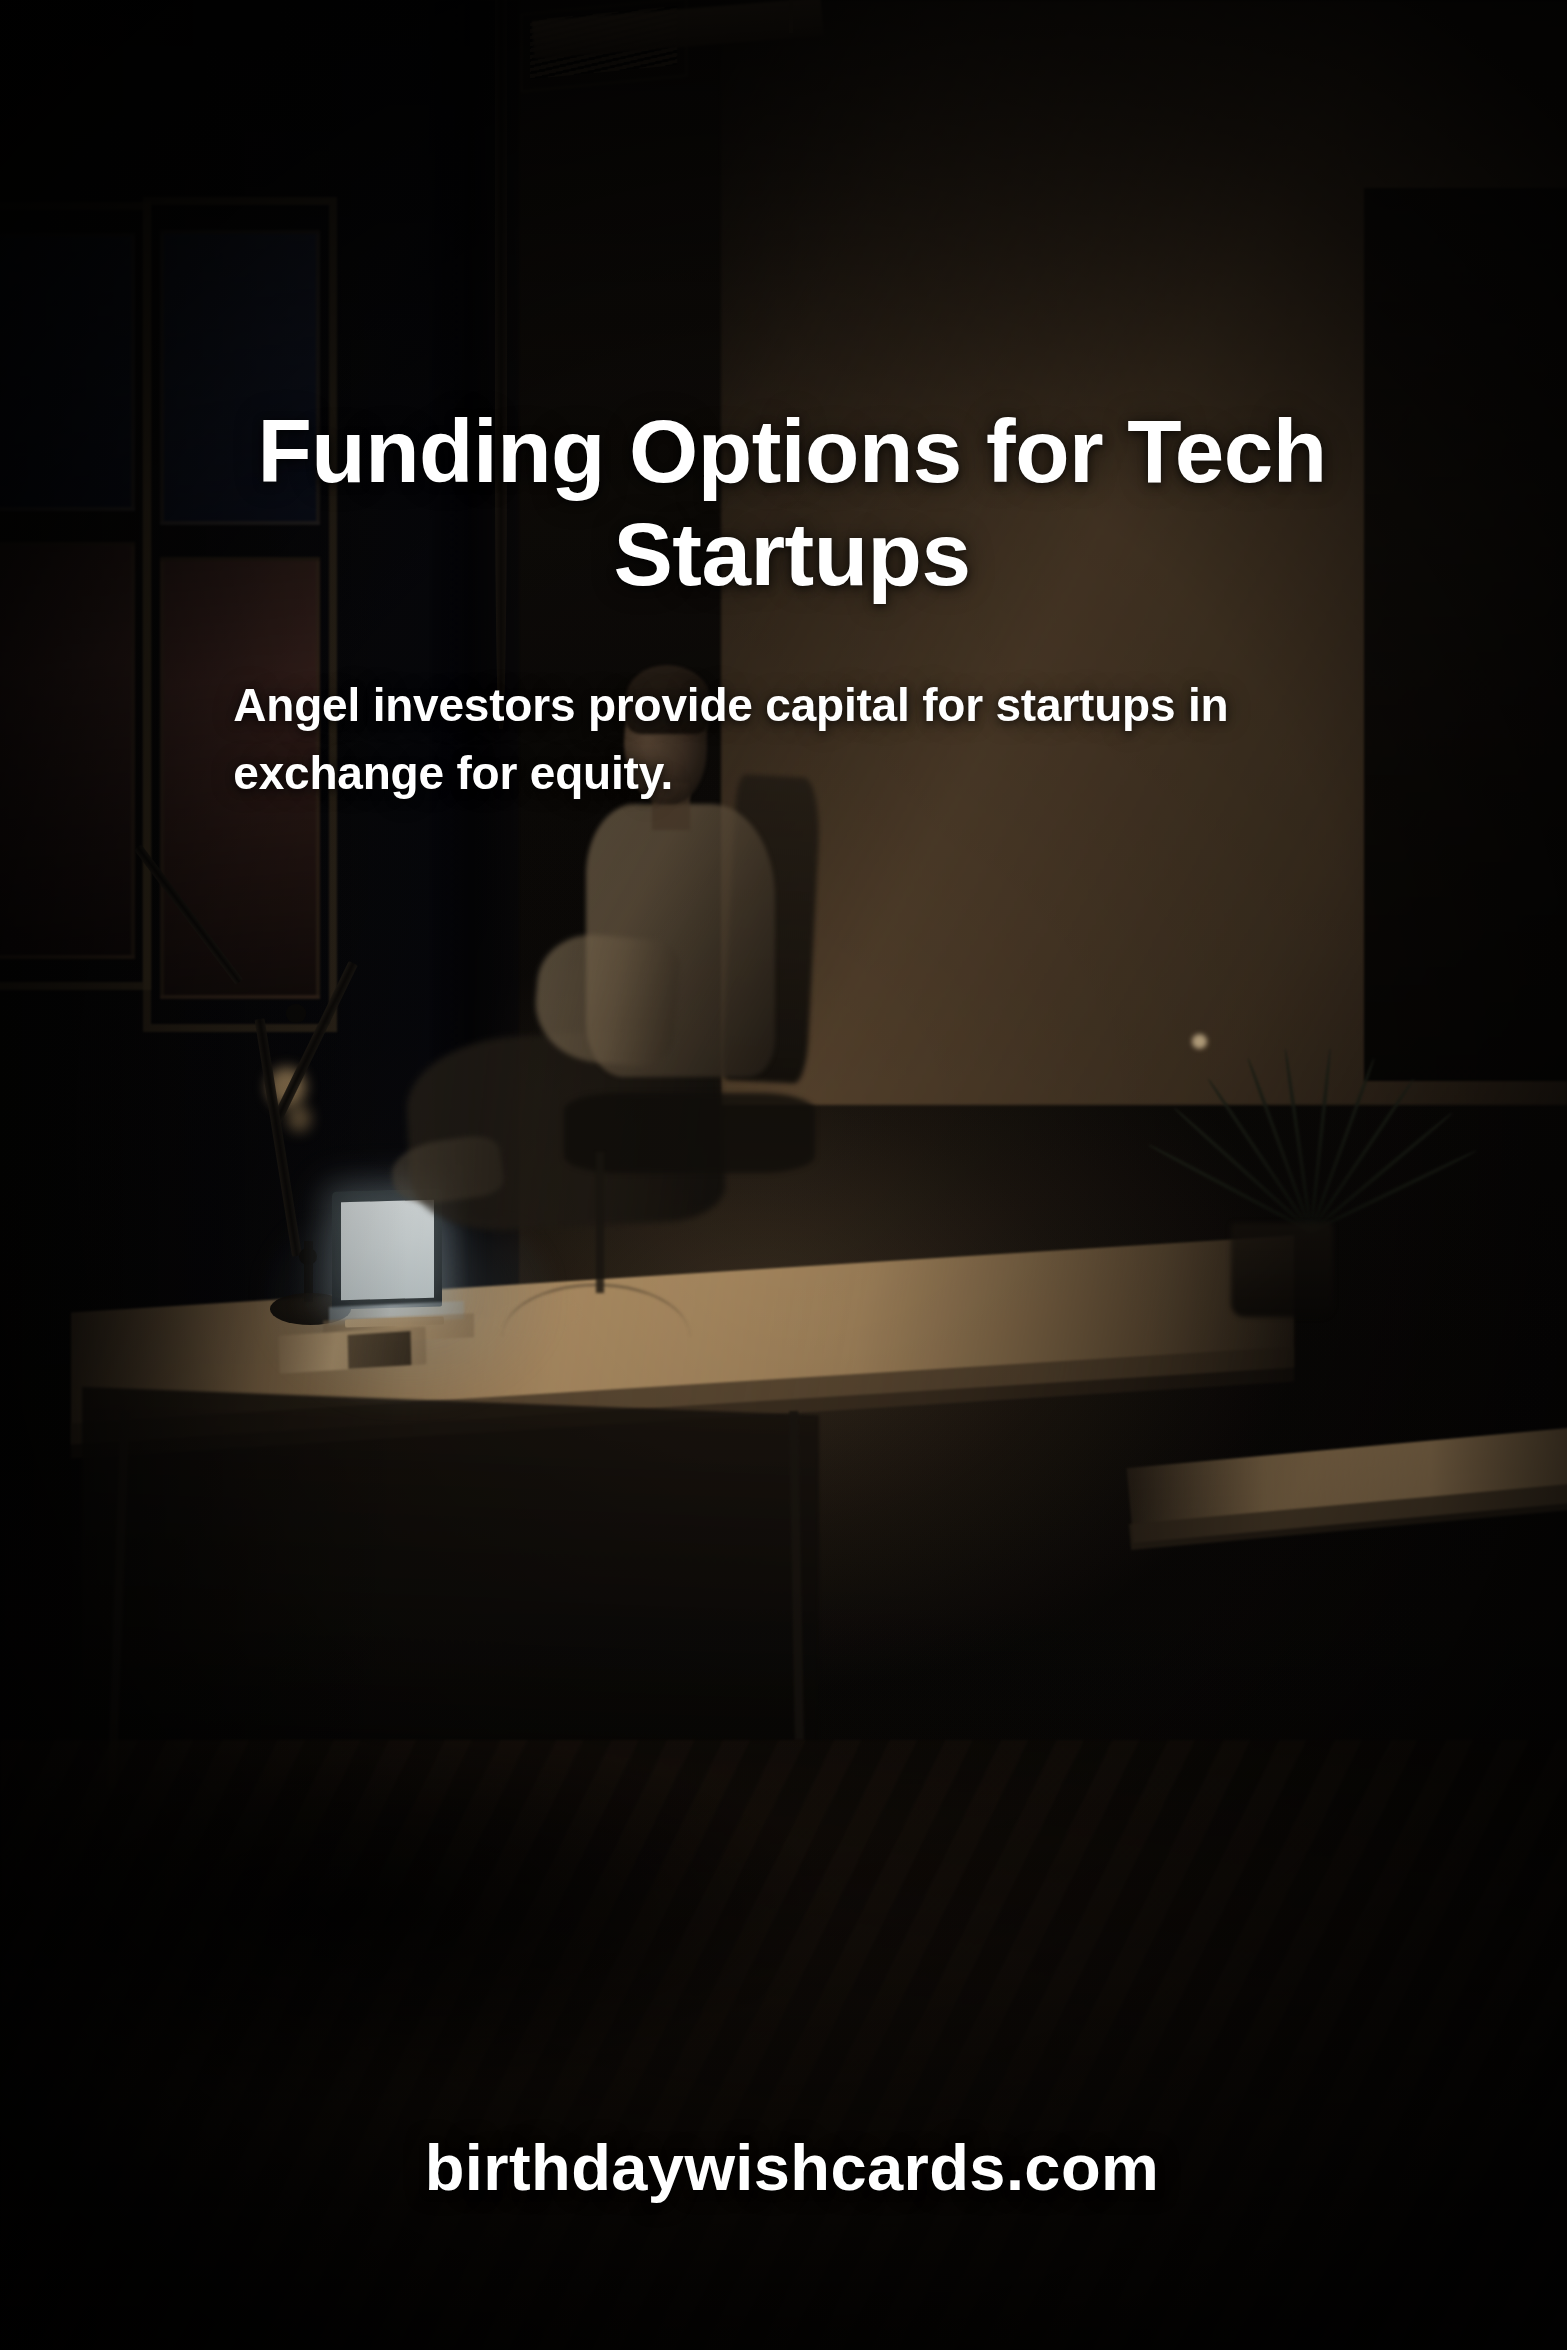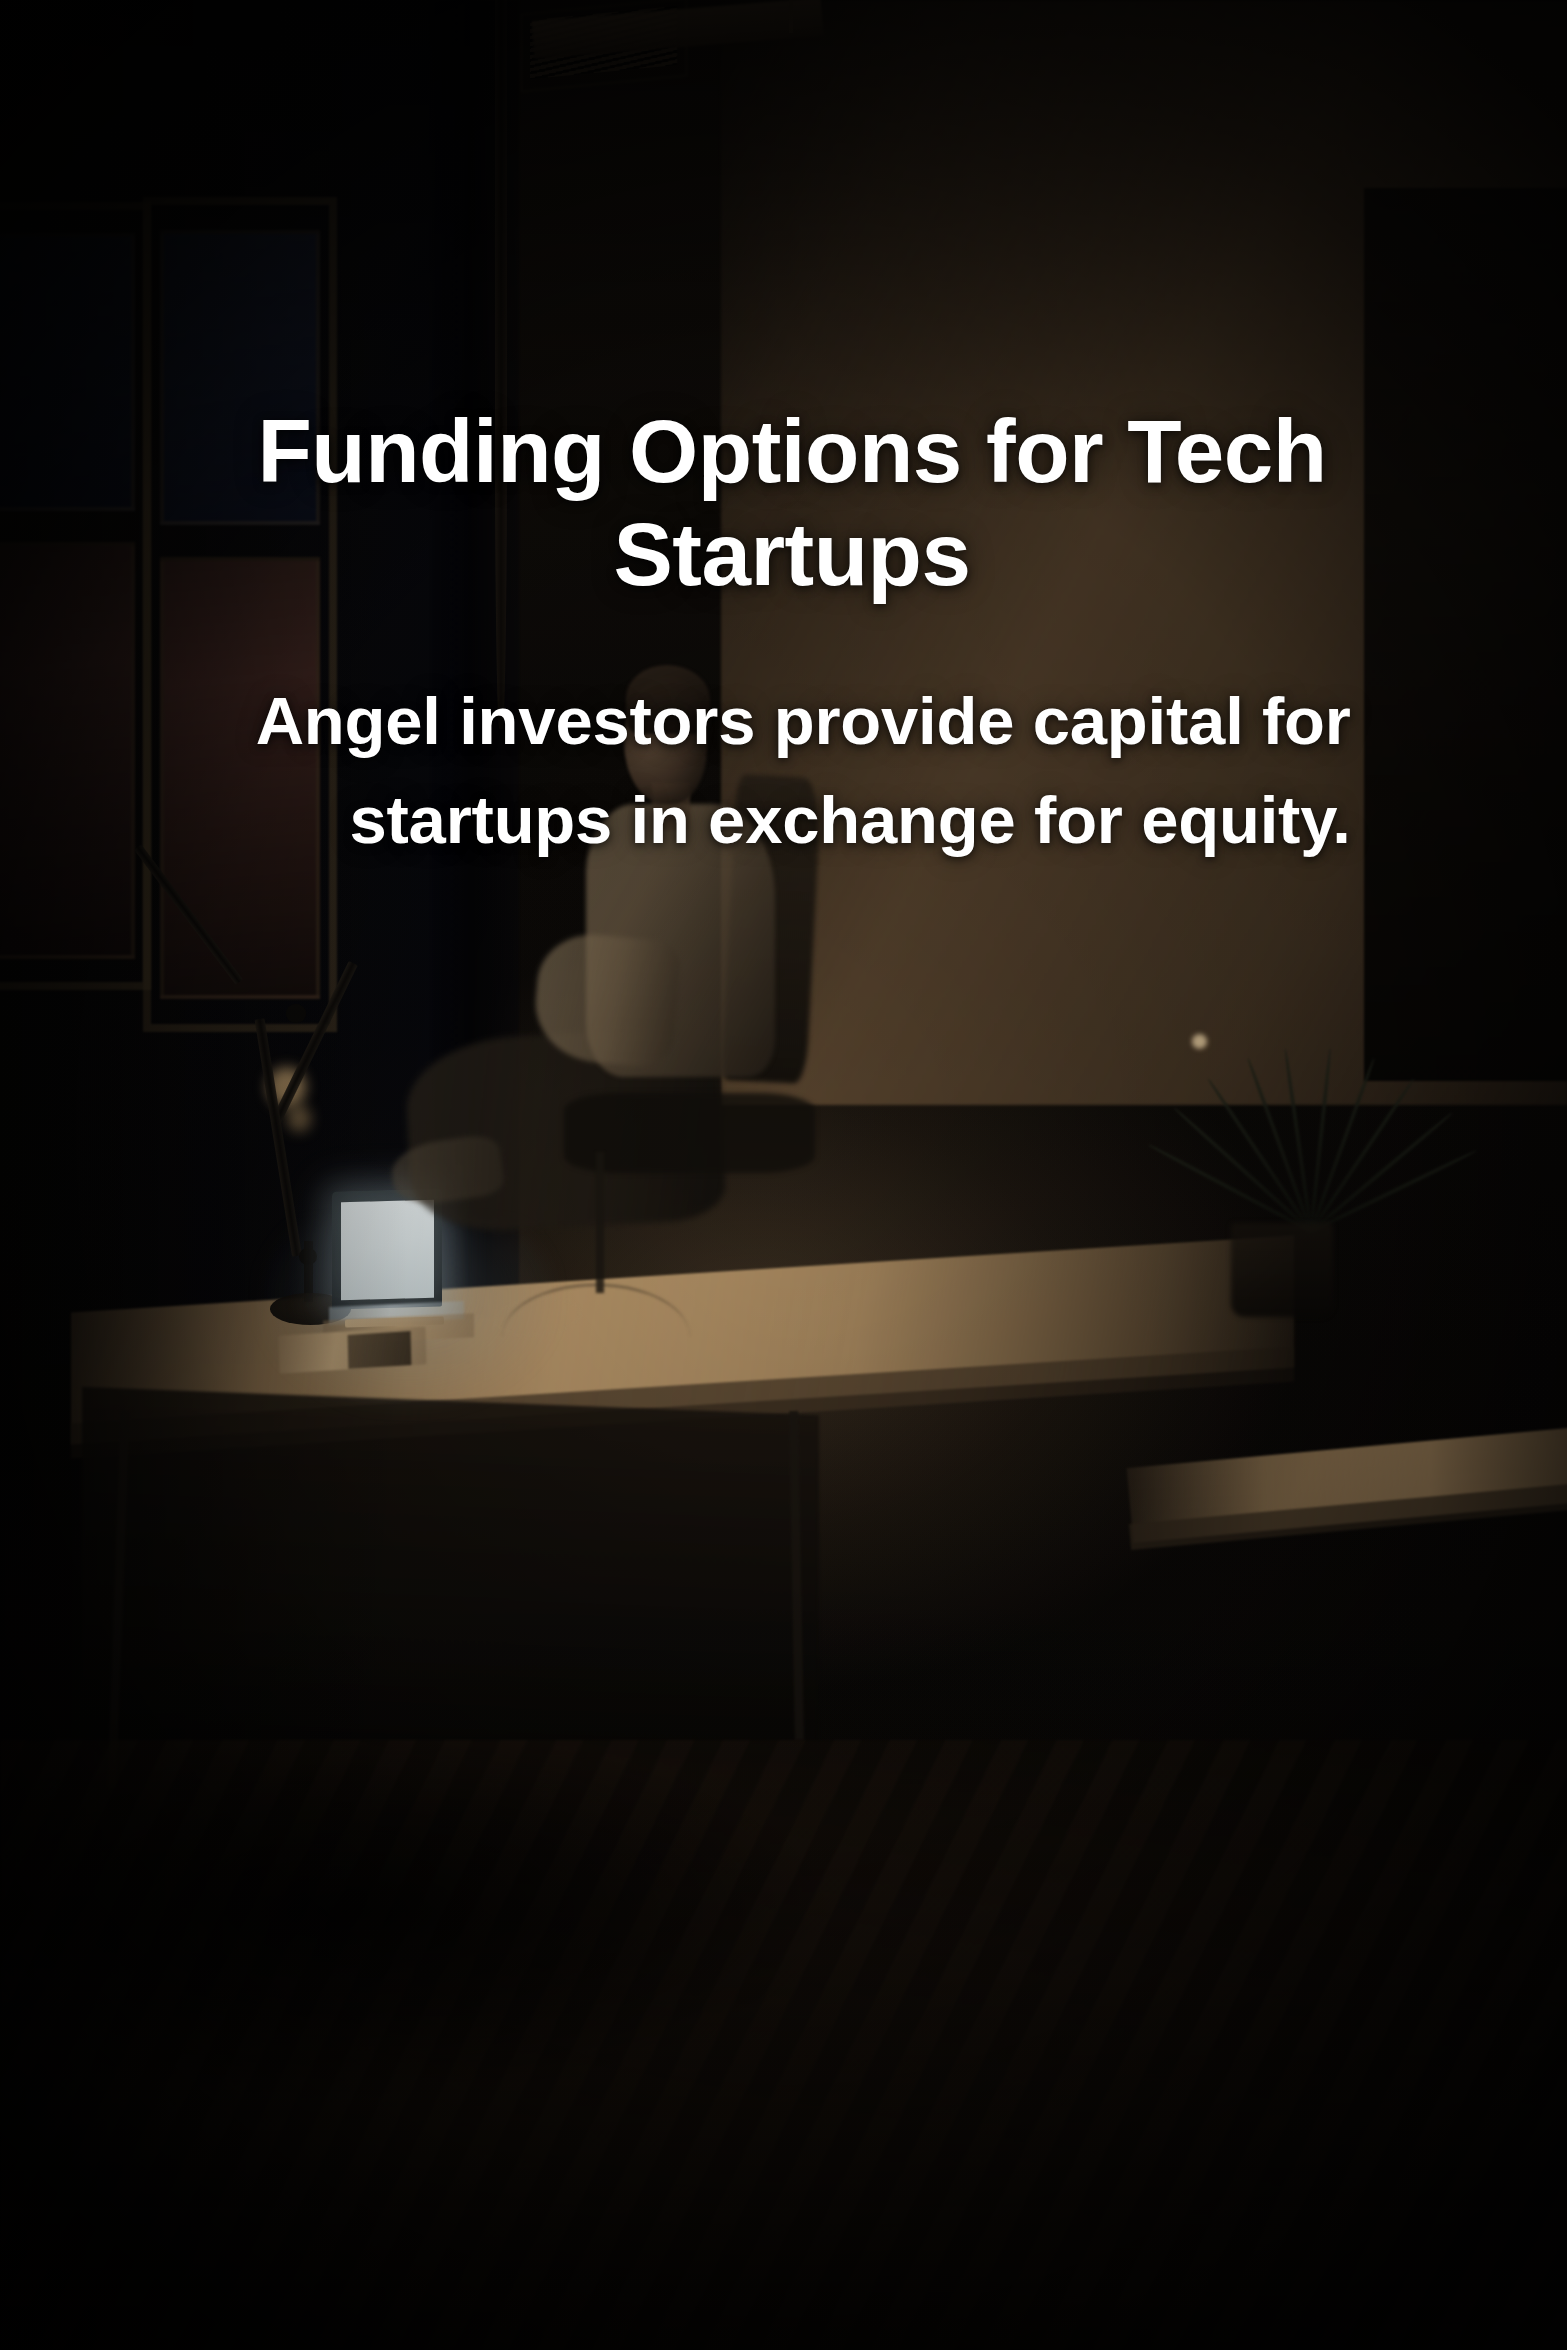--- a/index.html
+++ b/index.html
@@ -740,25 +740,25 @@
       0 1.8px 9.2px rgba(0,0,0,0.72),
       0 0 27.5px rgba(0,0,0,0.46);
   }
 
   .subtitle {
     position: absolute;
     left: 14%;
     top: 28.6%;
     width: 72%;
     margin: 0;
-    text-align: right;
+    text-align: left;
     color: #ffffff;
     font-family: "Liberation Sans", sans-serif;
     font-weight: bold;
-    font-size: 67px;
+    font-size: 46px;
     line-height: 1.47;
     letter-spacing: -0.2px;
     text-shadow:
       0 1.8px 8.3px rgba(0,0,0,0.70),
       0 0 24px rgba(0,0,0,0.42);
   }
 
   .footer-url {
     position: absolute;
     left: 0;
@@ -872,16 +872,17 @@
     <div class="dim-left"></div>
     <div class="dim-bottom"></div>
     <div class="vignette"></div>
   </div>
 
   <div class="text-layer">
     <h1 class="title">Funding Options for Tech Startups</h1>
 
     <p class="subtitle">Angel investors provide capital for startups in exchange for equity.</p>
 
+    <p class="footer-url">birthdaywishcards.com</p>
   </div>
 
 </div>
 
 
 </body></html>

